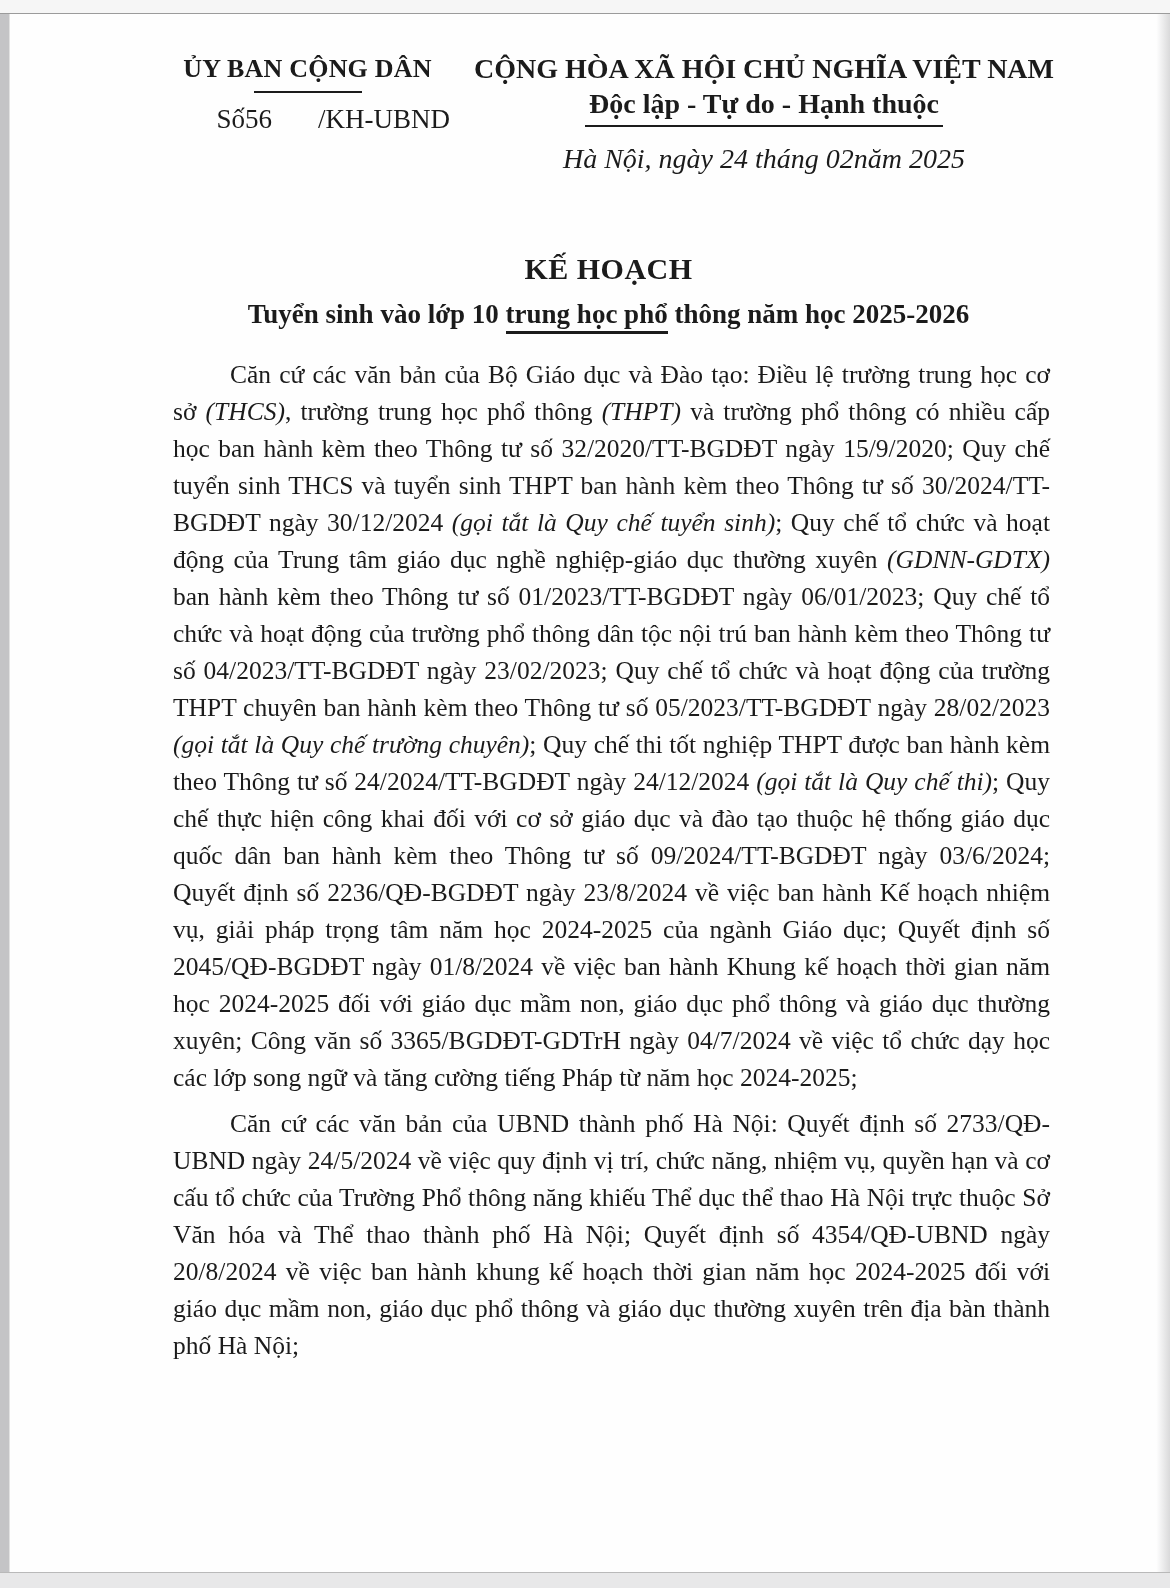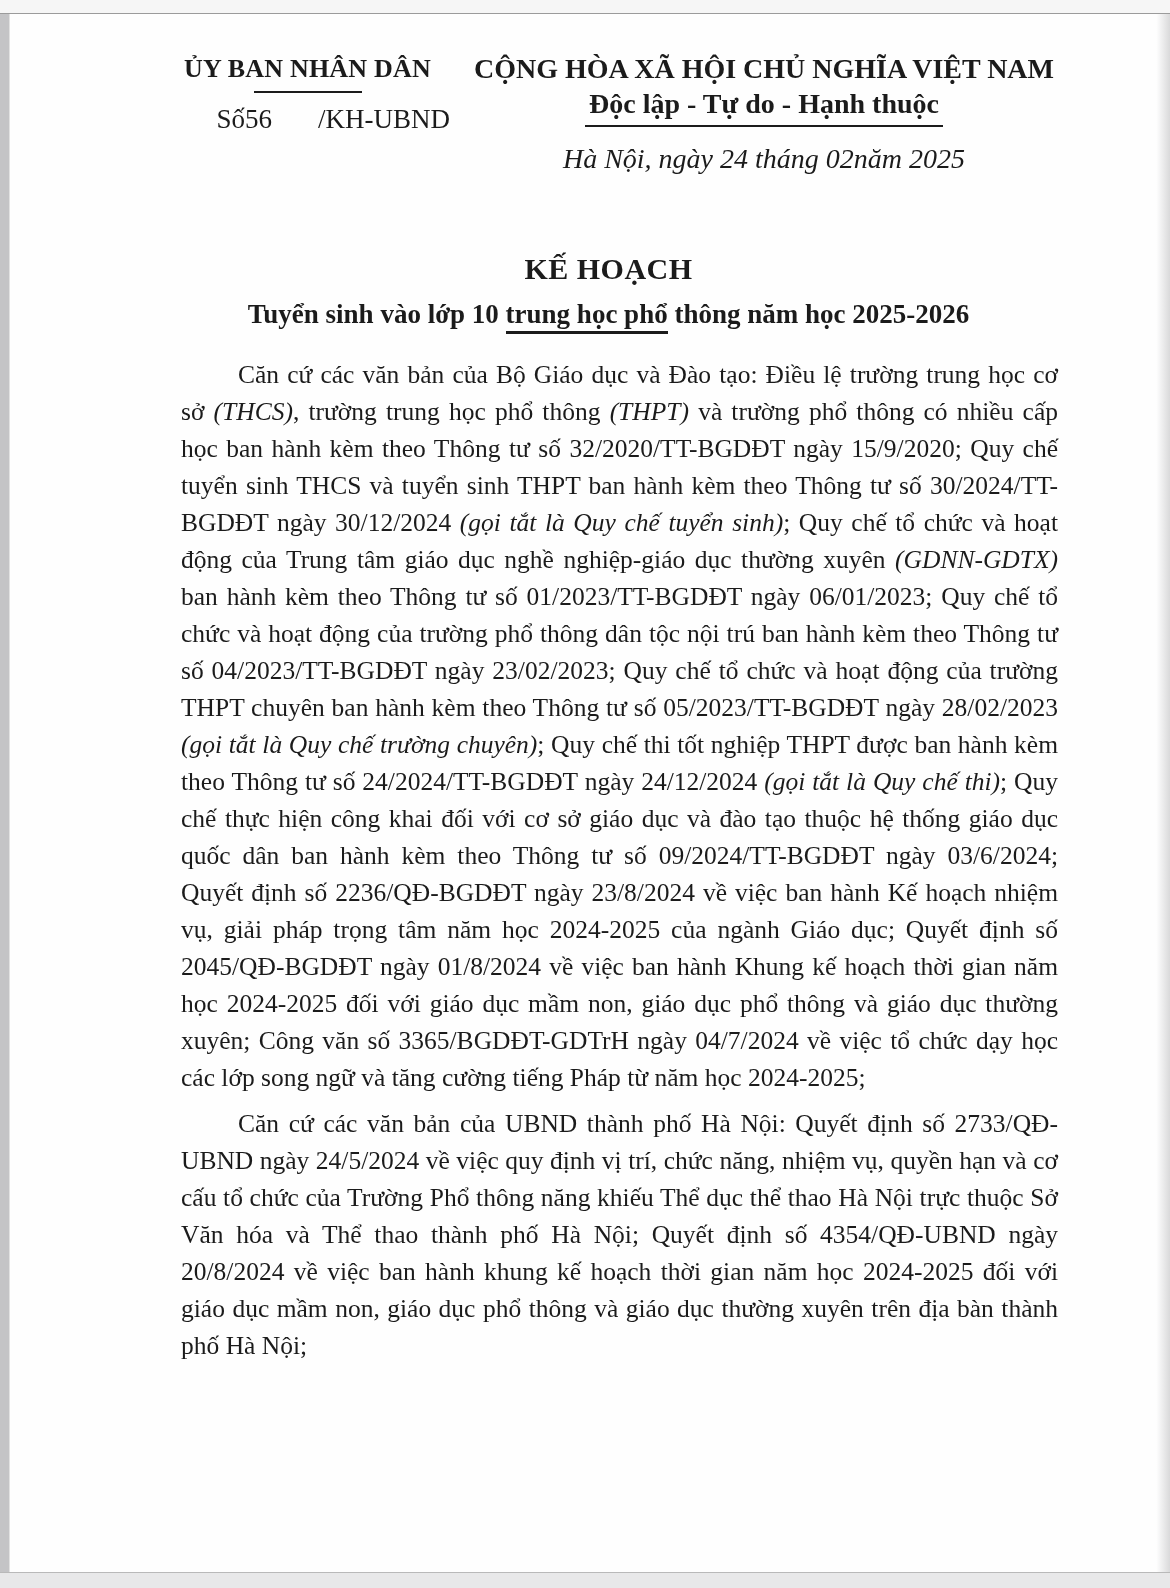--- a/index.html
+++ b/index.html
@@ -65,41 +65,41 @@
   }
   
   .title-block {
     position: absolute; left: 170px; top: 250px; width: 877px; text-align: center;
   }
   .title-main { font-weight: bold; font-size: 30px; line-height: 38px; letter-spacing: 0.5px; }
   .title-sub  { font-weight: bold; font-size: 27px; line-height: 36px; margin-top: 8px; }
   .title-sub .t2u { border-bottom: 3px solid #1c1c1c; padding-bottom: 2px; text-align: right; }
   
   .body {
-    position: absolute; left: 181px; top: 356px; width: 877px;
+    position: absolute; left: 173px; top: 356px; width: 877px;
   }
   .body p {
     margin: 0 0 9px 0;
     font-size: 25.5px; line-height: 37px;
     text-align: justify; text-indent: 57px;
   }
   .it { font-style: italic; }
 </style>
 </head>
 <body>
 
 <div id="canvas">
   <div class="page"></div>
   <div class="edge-top"></div>
   <div class="edge-left"></div>
   <div class="edge-right"></div>
   <div class="edge-bottom"></div>
 
   <div class="header-left">
-    <div class="org">ỦY BAN NHÂN DÂN</div>
+    <div class="org">ỦY BAN CỘNG DÂN</div>
     <div class="rule-left"></div>
     <div class="doc-number">
       <span>Số</span><span>56</span><span class="num-gap"></span><span>/KH-UBND</span>
     </div>
   </div>
 
   <div class="header-right">
     <div class="nation">CỘNG HÒA XÃ HỘI CHỦ NGHĨA VIỆT NAM</div>
     <div>
       <span class="motto">Độc lập - Tự do - Hạnh thuộc</span>

